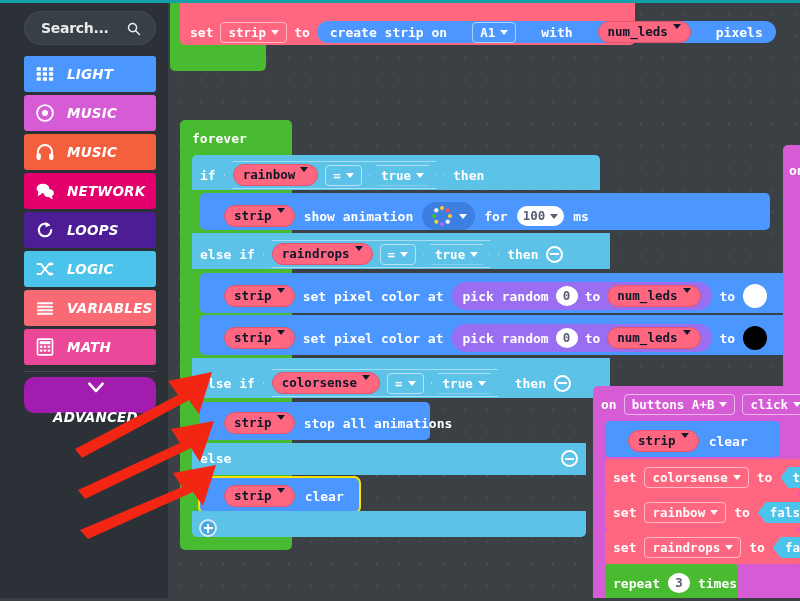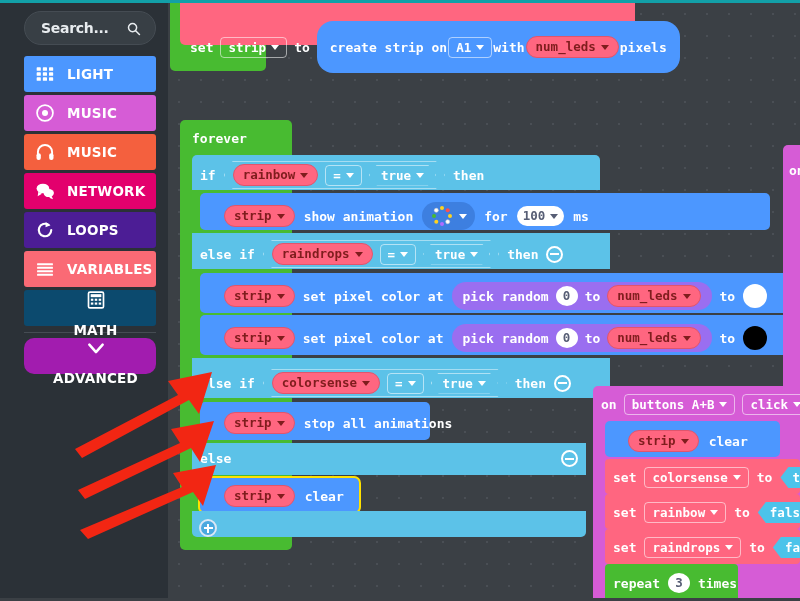--- a/index.html
+++ b/index.html
@@ -41,20 +41,21 @@
   .search-box .ph {
     color: #e8ecef; font-size: 14px; font-weight: bold;
     font-family: "DejaVu Sans", sans-serif; letter-spacing: -0.3px;
   }
   .search-icon { width: 15px; height: 15px; flex: none; }
 
   .cat {
     height: 36px; margin-bottom: 3px; border-radius: 3px;
     display: flex; align-items: center; padding-left: 11px; gap: 12px;
     color: #ffffff;
+    font-style: italic;
   }
   .cat .lbl {
     font-family: "DejaVu Sans", sans-serif;
     font-size: 13.5px; font-weight: bold; letter-spacing: 0.2px;
   }
   .cat .ic { width: 20px; height: 20px; flex: none; display: block; }
 
   .cat-divider {
     height: 1px; background: #454c53; margin: 6px 0 5px 0;
   }
@@ -63,23 +64,23 @@
   
   .blk { position: absolute; }
   .row {
     display: flex; align-items: center; gap: 7px;
     color: #fff; font-size: 13px; font-weight: bold;
     font-family: "DejaVu Sans Mono", monospace; white-space: nowrap;
   }
 
   
   .pill {
-    background: #ff6680; border: 1px solid #e0556d; color: #7f1d1d;
+    background: #ff6680; border: 1px solid #e0556d; color: #0f172a;
     border-radius: 11px; padding: 2px 9px; font-size: 12.5px; font-weight: bold;
-    display: inline-flex; align-items: center; gap: 5px; line-height: 16px;
+    display: inline-flex; gap: 5px; line-height: 16px;
   }
   
   .fieldbox {
     border: 1px solid rgba(255,255,255,0.55); border-radius: 4px;
     padding: 1px 7px; font-size: 12.5px; font-weight: bold;
     display: inline-flex; align-items: center; gap: 5px; line-height: 17px;
   }
   
   .numfield {
     background: #fff; color: #575e75; border-radius: 11px;
@@ -144,21 +145,21 @@
 
   <div class="blk" style="left:12px; top:-24px; width:455px; height:66px; background:#ff6680; border-radius:5px;"></div>
   <div class="blk" style="left:12px; top:14px;">
     <div class="row" style="padding:4px 10px;">
       <span>set</span>
       <span class="fieldbox">
         <span>strip</span>
             <i class="caret"></i>
       </span>
       <span>to</span>
-      <span class="row" style="background:#4c97ff; border-radius:16px; padding:15px 13px; gap:1px;">
+      <span class="row" style="background:#4c97ff; border-radius:16px; padding:0 13px; gap:25px;">
         <span>create strip on</span>
         <span class="fieldbox">
           <span>A1</span>
               <i class="caret"></i>
         </span>
         <span>with</span>
         <span class="pill">
           <span>num_leds</span>
               <i class="caret"></i>
         </span>
@@ -505,32 +506,41 @@
     </div>
 
     <div class="cat" style="background:#4c1d95;">
       <svg class="ic" viewBox="0 0 24 24">
         <path d="M19.5 12 A7.5 7.5 0 1 1 16.2 5.8" fill="none" stroke="#fff" stroke-width="2.6" stroke-linecap="round"></path>
         <path d="M12.8 2.4 L18.6 6.4 L12.6 8.6 Z" fill="#fff"></path>
       </svg>
       <span class="lbl">LOOPS</span>
     </div>
 
+    <div class="cat" style="background:#4cc3ea;">
+      <svg class="ic" viewBox="0 0 24 24" fill="none" stroke="#fff" stroke-width="2.3" stroke-linecap="round">
+        <path d="M3 6 H7 L17 18 H21"></path>
+        <path d="M3 18 H7 L17 6 H21"></path>
+        <path d="M18 3.2 L21.6 6 L18 8.8" fill="#fff" stroke="none"></path>
+        <path d="M18 15.2 L21.6 18 L18 20.8" fill="#fff" stroke="none"></path>
+      </svg>
+      <span class="lbl">LOGIC</span>
+    </div>
 
     <div class="cat" style="background:#fa6a75;">
       <svg class="ic" viewBox="0 0 24 24" fill="#fff">
         <rect x="2.5" y="5" width="19" height="2.6" rx="0.6"></rect>
         <rect x="2.5" y="9.2" width="19" height="2.6" rx="0.6"></rect>
         <rect x="2.5" y="13.4" width="19" height="2.6" rx="0.6"></rect>
         <rect x="2.5" y="17.6" width="19" height="2.6" rx="0.6"></rect>
       </svg>
       <span class="lbl">VARIABLES</span>
     </div>
 
-    <div class="cat" style="background:#0c4a6e;flex-direction:column;">
+    <div class="cat" style="background:#ec4899;">
       <svg class="ic" viewBox="0 0 24 24">
         <rect x="3" y="2.5" width="18" height="19" rx="1.8" fill="none" stroke="#fff" stroke-width="2"></rect>
         <rect x="5.6" y="5" width="12.8" height="3.6" fill="#fff"></rect>
         <rect x="5.8" y="10.4" width="3" height="2.6" fill="#fff"></rect>
         <rect x="10.5" y="10.4" width="3" height="2.6" fill="#fff"></rect>
         <rect x="15.2" y="10.4" width="3" height="2.6" fill="#fff"></rect>
         <rect x="5.8" y="15" width="3" height="2.6" fill="#fff"></rect>
         <rect x="10.5" y="15" width="3" height="2.6" fill="#fff"></rect>
         <rect x="15.2" y="15" width="3" height="2.6" fill="#fff"></rect>
       </svg>

